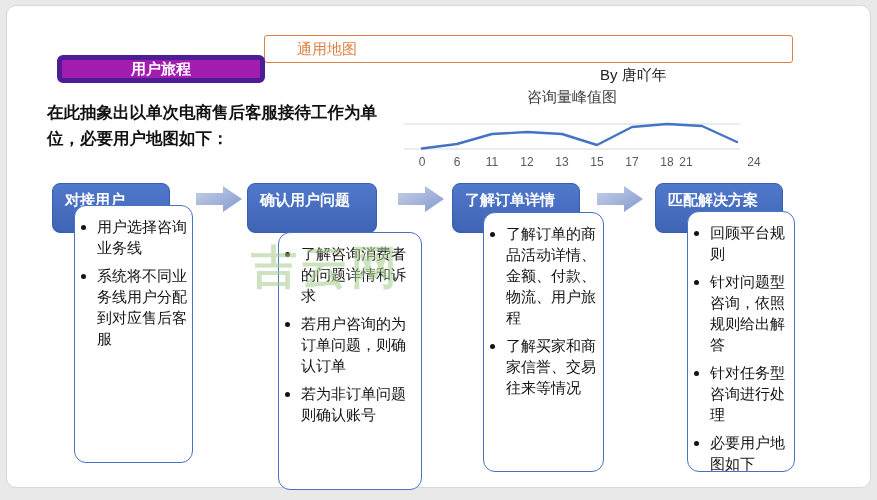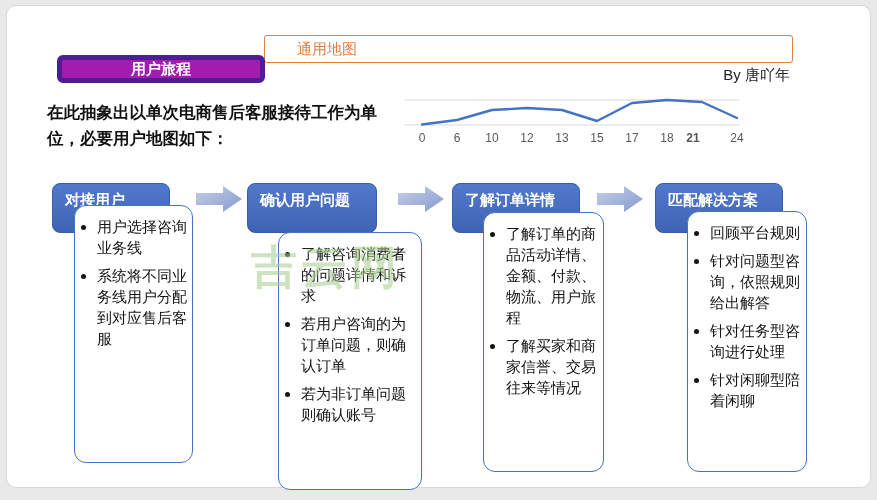--- a/index.html
+++ b/index.html
@@ -22,21 +22,21 @@
     margin-top:20px;
   }
   .tab-inactive{
     position:absolute;left:264px;top:35px;width:529px;height:28px;
     background:#fff;border:1px solid #dd8044;border-radius:3px;
     color:#dd8044;font-weight:normal;font-size:15px;
     display:flex;align-items:center;padding-left:32px;
     box-sizing:border-box;z-index:2;
   }
   .byline{
-    position:absolute;top:66px;left:600px;width:190px;text-align:right;
+    position:absolute;top:66px;left:600px;width:190px;text-align:left;
     font-size:15px;color:#222;
   }
   .intro{
     position:absolute;left:47px;top:100px;width:352px;
     font-size:16.5px;line-height:1.55;color:#111;font-weight:700;
   }
   
   .chart{position:absolute;left:402px;top:88px;width:340px;z-index:1;}
   .chart-title{text-align:center;font-size:15px;color:#3f3f3f;font-weight:500;margin:0 0 5px 0;}
   svg.plot{display:block;}
@@ -53,21 +53,21 @@
   .h1{left:52px;width:118px}.h2{left:247px;width:130px}
   .h3{left:452px;width:128px}.h4{left:655px;width:128px}
   .step-body{
     position:absolute;background:#fff;border:1.6px solid #4472c4;
     border-radius:12px;box-sizing:border-box;z-index:2;
     padding:10px 5px 8px 3px;
   }
   .b1{left:74px;top:205px;width:119px;height:258px}
   .b2{left:278px;top:232px;width:144px;height:258px}
   .b3{left:483px;top:212px;width:121px;height:260px}
-  .b4{left:687px;top:211px;width:120px;height:261px}
+  .b4{left:687px;top:211px;width:108px;height:261px}
   ul.bullets{margin:0;padding:0 0 0 19px;list-style:disc;}
   ul.bullets li{
     font-size:15px;line-height:1.4;color:#141414;font-weight:500;
     margin-bottom:7px;
   }
   
   .arrow{position:absolute;top:184px;width:46px;height:30px;z-index:0;}
   .a1{left:196px}.a2{left:398px}.a3{left:597px}
   
   .watermark{
@@ -86,36 +86,37 @@
 </div>
 <div class="tab-inactive">
   <span>通用地图</span>
 </div>
 
 <div class="byline">By 唐吖年</div>
 
 <div class="intro">在此抽象出以单次电商售后客服接待工作为单位，必要用户地图如下：</div>
 
 <div class="chart">
+  <div class="chart-title">咨询量峰值图</div>
   <svg class="plot" width="340" height="42" viewBox="0 0 340 42">
     <line x1="2" y1="12" x2="338" y2="12" stroke="#d9d9d9" stroke-width="1"></line>
     <line x1="2" y1="37" x2="338" y2="37" stroke="#d9d9d9" stroke-width="1"></line>
     <polyline points="20.0,36.5 55.0,32.0 90.0,22.0 125.0,20.0 160.0,22.0 195.0,33.0 230.0,15.0 265.0,12.0 300.0,14.0 335.0,30.0" fill="none" stroke="#4472C4" stroke-width="2.4" stroke-linejoin="round" stroke-linecap="round"></polyline>
   </svg>
   <div class="ticks">
       <span class="tick" style="left: 20px;">0</span>
       <span class="tick" style="left: 55px;">6</span>
-      <span class="tick" style="left: 90px;">10</span>
+      <span class="tick" style="left: 90px;">11</span>
       <span class="tick" style="left: 125px;">12</span>
       <span class="tick" style="left: 160px;">13</span>
       <span class="tick" style="left: 195px;">15</span>
       <span class="tick" style="left: 230px;">17</span>
       <span class="tick" style="left: 265px;">18</span>
-      <span class="tick" style="left: 291px; font-weight: bold;">21</span>
-      <span class="tick" style="left: 335px; text-align: right;">24</span>
+      <span class="tick" style="left: 284px;">21</span>
+      <span class="tick" style="left: 352px; text-align: right;">24</span>
     </div>
 </div>
 
 <div class="step-header h1">
   <span>对接用户</span>
 </div>
 <div class="step-header h2">
   <span>确认用户问题</span>
 </div>
 <div class="step-header h3">
@@ -170,17 +171,17 @@
   <ul class="bullets">
       <li>了解订单的商品活动详情、金额、付款、物流、用户旅程</li>
       <li>了解买家和商家信誉、交易往来等情况</li>
     </ul>
 </div>
 <div class="step-body b4">
   <ul class="bullets">
       <li>回顾平台规则</li>
       <li>针对问题型咨询，依照规则给出解答</li>
       <li>针对任务型咨询进行处理</li>
-      <li>针对闲聊型陪着闲聊</li>
+      <li>必要用户地图如下</li>
     </ul>
 </div>
 
 <div class="watermark">吉云网</div>
 
 </body></html>

